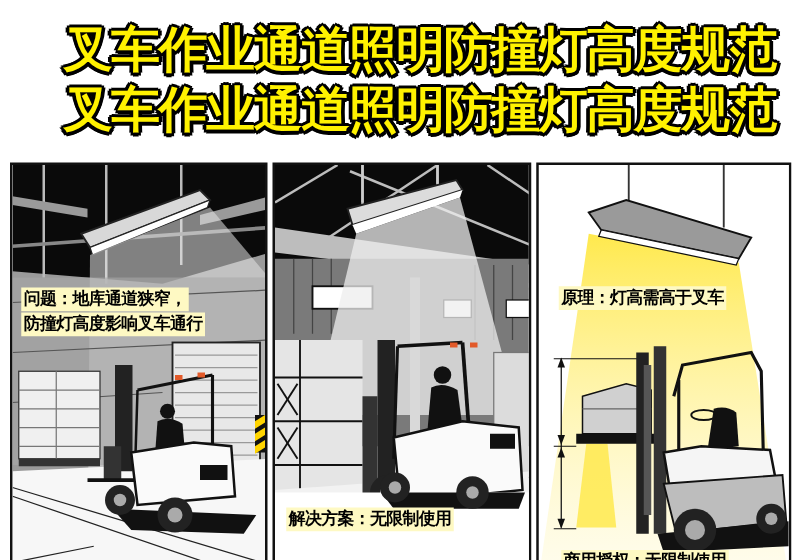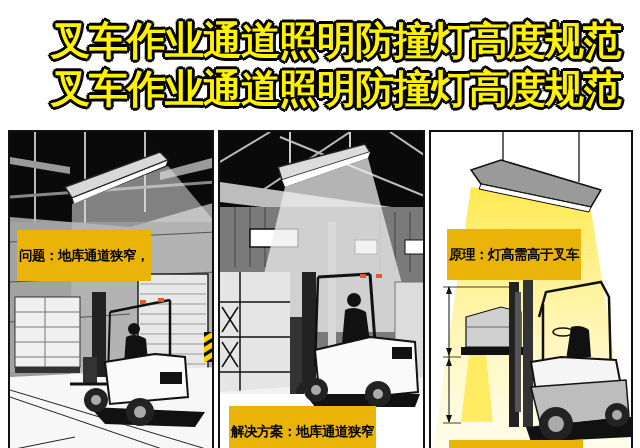--- a/index.html
+++ b/index.html
@@ -20,21 +20,21 @@
   .panel {
     position: absolute; top: 130px; height: 330px;
     border: 2px solid #111; overflow: hidden; background: #fff;
   }
   .panel svg { position: absolute; left: 0; top: 0; }
   .caption {
     position: absolute; font-family: "DejaVu Sans", sans-serif; font-weight: bold;
     font-size: 13.5px; line-height: 19px; color: #000; white-space: nowrap; letter-spacing: -0.5px;
   }
   .caption span.hl {
-    background: #eab308; padding: 16px 2px; box-decoration-break: clone; -webkit-box-decoration-break: clone;
+    background: #fef9c3; padding: 0 2px; box-decoration-break: clone; -webkit-box-decoration-break: clone;
     display: inline-block; margin-bottom: 1px;
   }
 </style>
 </head>
 <body>
 
 <div class="title-line" style="top:19px;">叉车作业通道照明防撞灯高度规范</div>
 <div class="title-line" style="top:67px;">叉车作业通道照明防撞灯高度规范</div>
 
 <div class="panel" style="left:8px; width:206px;">
@@ -110,20 +110,21 @@
     <path d="M95 230 L145 222 L175 225 L178 265 L100 272 Z" fill="#fafafa" stroke="#111" stroke-width="2"></path>
     <rect x="150" y="240" width="22" height="12" fill="#111"></rect>
 
     <circle cx="86" cy="268" r="12" fill="#222"></circle>
       <circle cx="86" cy="268" r="5" fill="#aaa"></circle>
     <circle cx="130" cy="280" r="14" fill="#222"></circle>
       <circle cx="130" cy="280" r="6" fill="#aaa"></circle>
   </svg>
   <div class="caption" style="left:7px; top:98px;">
     <span class="hl">问题：地库通道狭窄，</span><br>
+    <span class="hl">防撞灯高度影响叉车通行</span>
   </div>
 </div>
 
 <div class="panel" style="left:218px; width:207px;">
   <svg width="207" height="330" viewBox="0 0 207 330">
     <rect x="0" y="0" width="207" height="330" fill="#f4f4f4"></rect>
 
     <rect x="0" y="0" width="207" height="80" fill="#0a0a0a"></rect>
     <g stroke="#bdbdbd" stroke-width="2">
       <line x1="50" y1="0" x2="0" y2="30"></line>
@@ -192,21 +193,21 @@
       <circle cx="155" cy="275" r="6" fill="#aaa"></circle>
 
     <rect x="0" y="262" width="207" height="68" fill="#ffffff"></rect>
     <polygon points="85,262 200,262 195,275 95,275" fill="#111"></polygon>
     <circle cx="96" cy="258" r="12" fill="#222"></circle>
       <circle cx="96" cy="258" r="5" fill="#aaa"></circle>
     <circle cx="158" cy="262" r="13" fill="#222"></circle>
       <circle cx="158" cy="262" r="5" fill="#aaa"></circle>
   </svg>
   <div class="caption" style="left:9px; top:274px;">
-    <span class="hl">解决方案：地库通道狭窄</span><br>
+    <span class="hl">解决方案：无限制使用</span><br>
   </div>
 </div>
 
 <div class="panel" style="left:429px; width:204px;">
   <svg width="204" height="330" viewBox="0 0 204 330">
     <rect x="0" y="0" width="204" height="330" fill="#ffffff"></rect>
 
     <defs>
       <linearGradient id="beamGrad" x1="0" y1="0" x2="0" y2="1">
         <stop offset="0" stop-color="#ffe94d"></stop>

